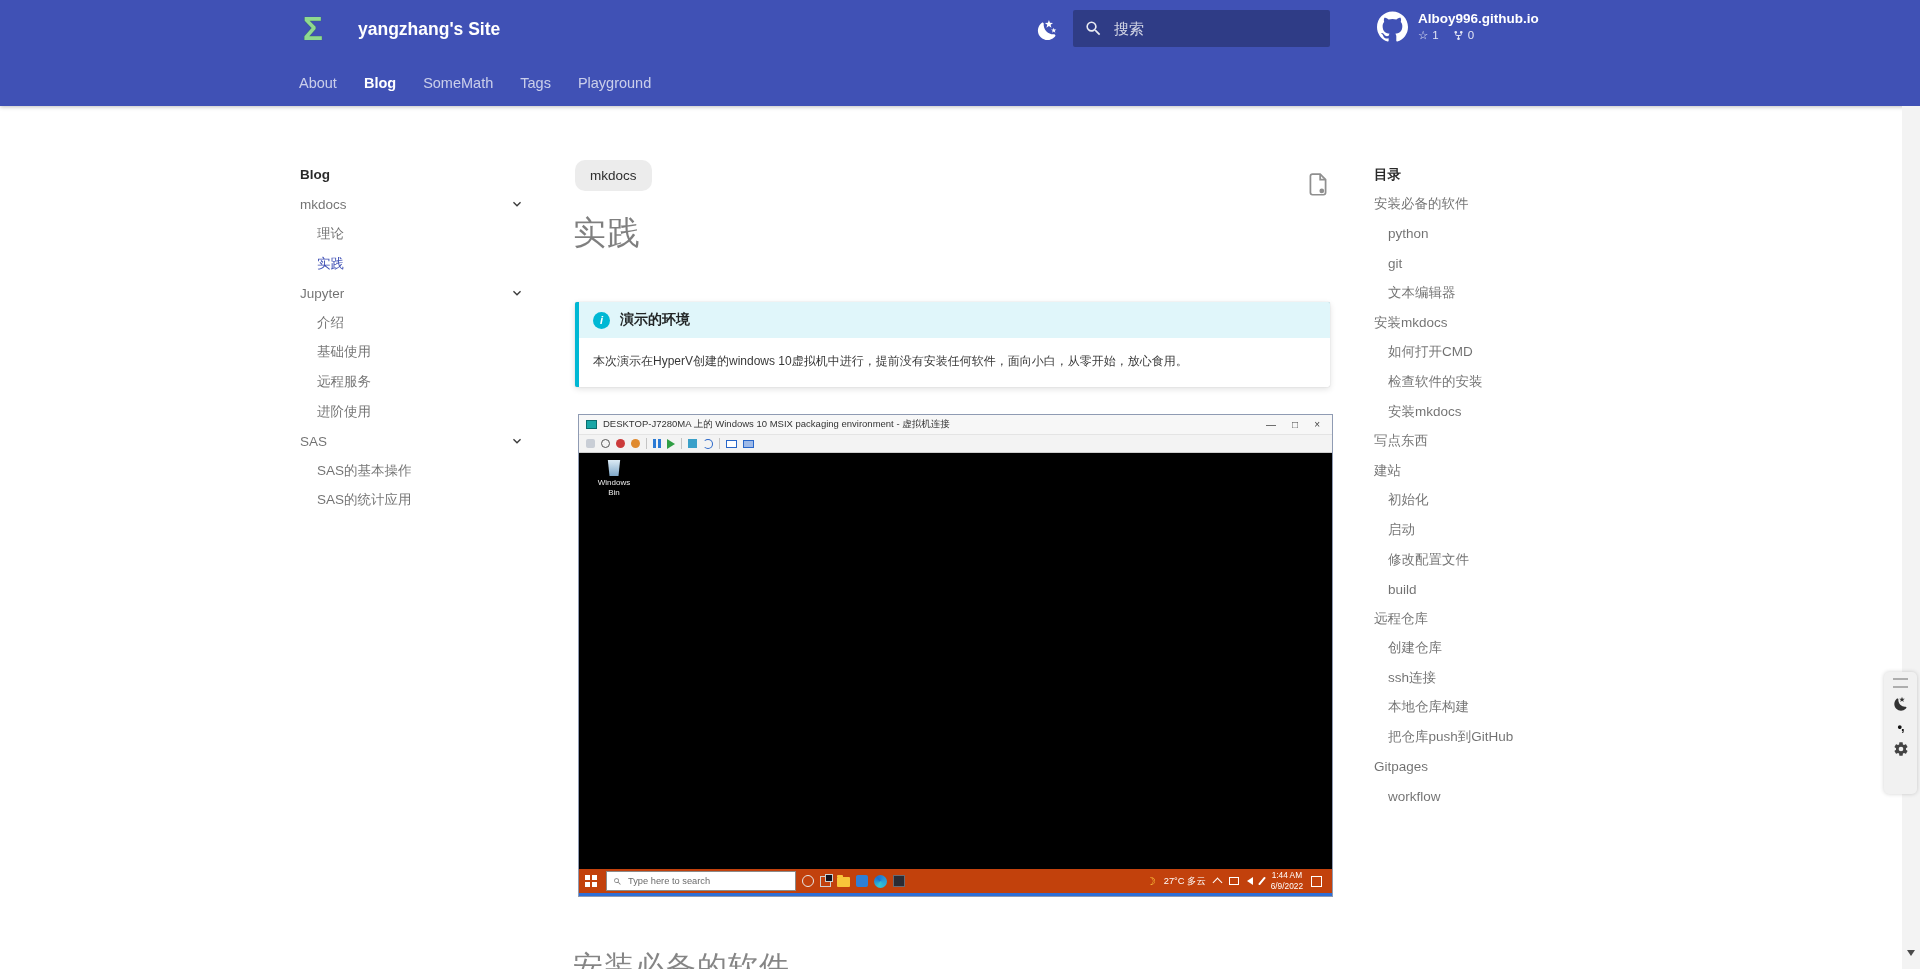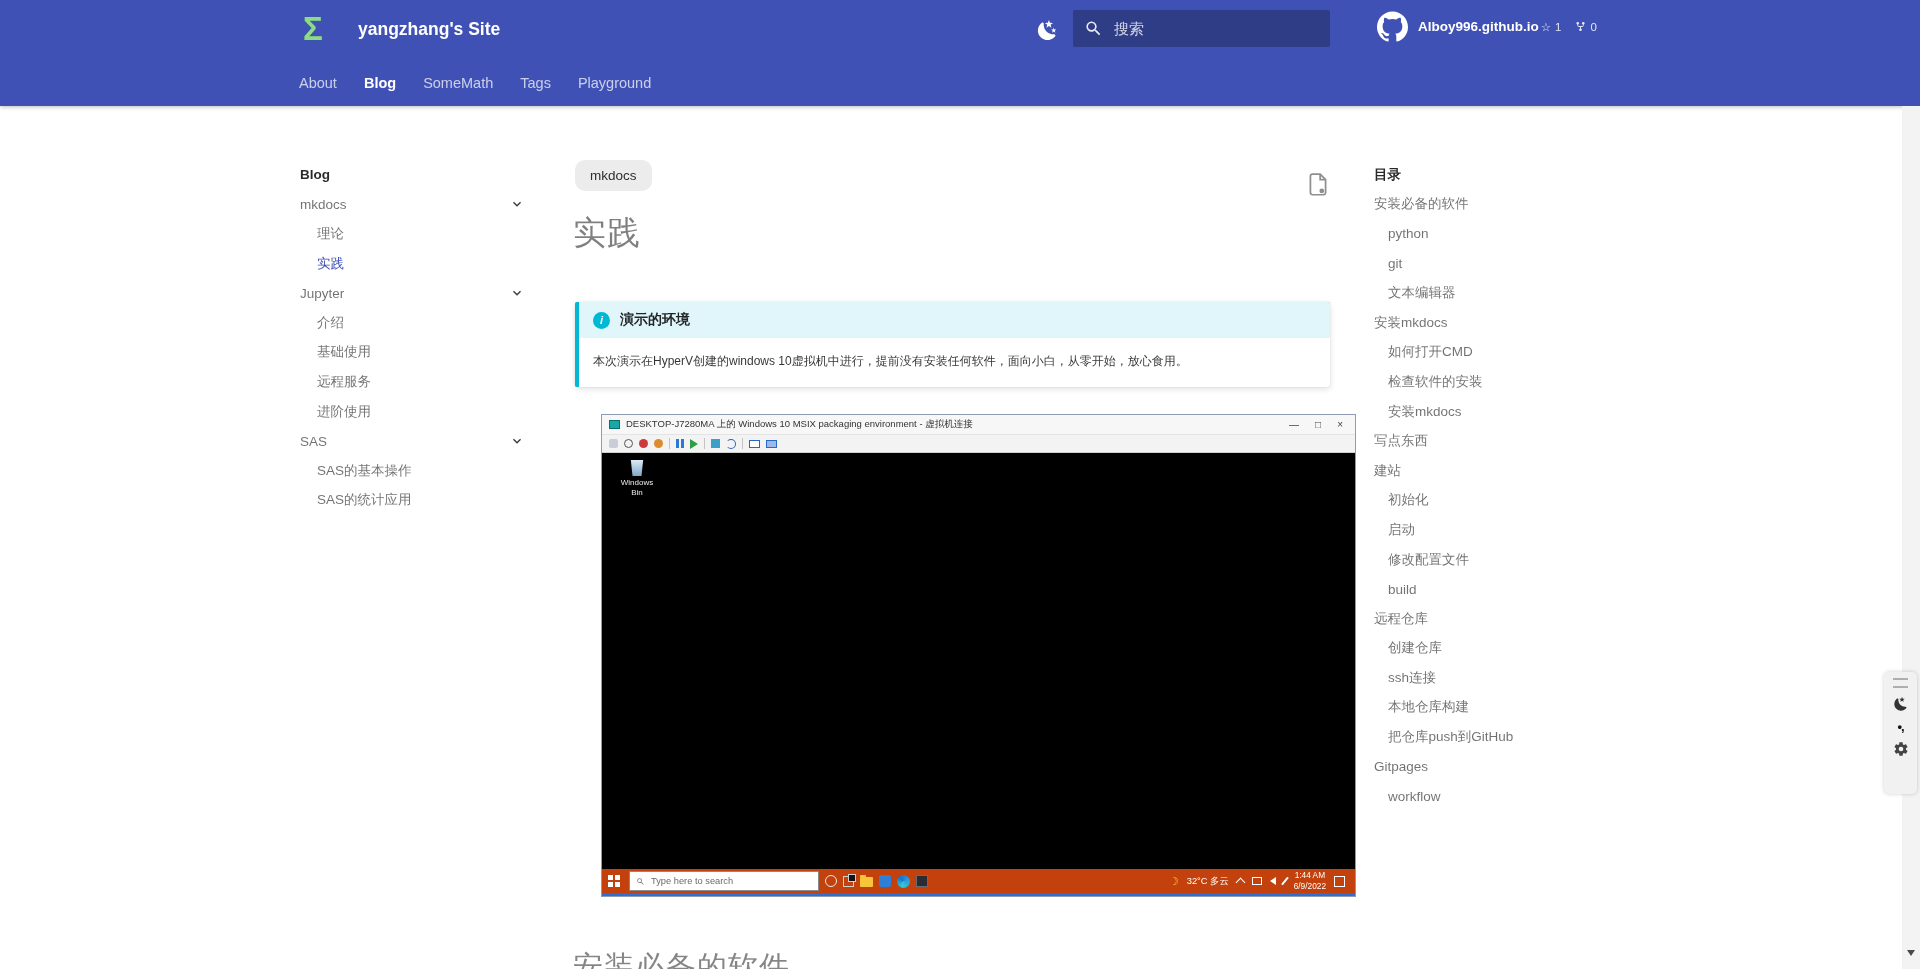--- a/index.html
+++ b/index.html
@@ -10,21 +10,21 @@
                box-shadow:0 1px 4px rgba(0,0,0,.25);}
   .logo{position:absolute;left:293px;top:9px;width:40px;height:40px;font-size:33px;line-height:40px;
         text-align:center;color:#8fd98f;font-weight:bold;text-shadow:0 0 1px #2e7d32;}
   .site-title{position:absolute;left:358px;top:0;height:58px;line-height:58px;font-size:17.5px;font-weight:bold;}
   .theme-toggle{position:absolute;left:1030px;top:13px;width:34px;height:34px;display:flex;align-items:center;justify-content:center;cursor:pointer;}
   .searchbox{position:absolute;left:1073px;top:10px;width:257px;height:37px;background:rgba(0,0,0,.26);
              border-radius:2px;display:flex;align-items:center;gap:9px;padding:0 11px;box-sizing:border-box;}
   .searchbox input{flex:1;background:transparent;border:0;outline:0;color:#fff;font-size:15px;font-family:inherit;}
   .searchbox input::placeholder{color:rgba(255,255,255,.78);}
   .repo{position:absolute;left:1377px;top:11px;display:flex;align-items:center;gap:10px;cursor:pointer;}
-  .repo-meta{display:flex;flex-direction:row;gap:2px;}
+  .repo-meta{display:flex;flex-direction:column;gap:2px;}
   .repo-name{font-size:13.5px;font-weight:bold;}
   .repo-stats{font-size:11.5px;color:rgba(255,255,255,.85);display:flex;align-items:center;gap:4px;}
   .repo-stats .gap{width:6px;}
   .tabs{position:absolute;left:299px;top:60px;height:46px;display:flex;align-items:center;gap:27px;font-size:14.5px;}
   .tab{color:rgba(255,255,255,.72);cursor:pointer;}
   .tab.active{color:#fff;font-weight:bold;}
   
   .sidebar{position:absolute;left:300px;top:160px;width:232px;font-size:13.5px;}
   .side-row{height:29.6px;display:flex;align-items:center;color:rgba(0,0,0,.56);cursor:pointer;}
   .side-title{font-weight:bold;color:rgba(0,0,0,.84);cursor:default;}
@@ -43,21 +43,21 @@
   .h1{position:absolute;left:573px;top:211px;font-size:33px;font-weight:300;color:rgba(0,0,0,.5);letter-spacing:1px;}
   .admon{position:absolute;left:575px;top:302px;width:755px;box-sizing:border-box;border-left:4px solid #00b8d4;
          border-radius:2px;background:#fff;box-shadow:0 2px 6px rgba(0,0,0,.12),0 0 1px rgba(0,0,0,.25);}
   .admon-title{display:flex;align-items:center;gap:10px;background:rgba(0,184,212,.12);padding:9px 14px;
                font-weight:bold;font-size:14px;color:rgba(0,0,0,.85);}
   .info-ic{width:17px;height:17px;border-radius:50%;background:#00b8d4;color:#fff;font-size:11px;font-weight:bold;
            display:flex;align-items:center;justify-content:center;font-style:italic;flex:0 0 auto;}
   .admon-body{padding:14px 14px 17px;font-size:12px;color:rgba(0,0,0,.8);line-height:1.5;}
   .h2partial{position:absolute;left:573px;top:947px;font-size:30px;font-weight:300;color:rgba(0,0,0,.48);letter-spacing:1px;}
   
-  .vm{position:absolute;left:601px;top:414px;width:755px;height:483px;box-sizing:border-box;border:1px solid #8f9bb3;
+  .vm{position:absolute;left:578px;top:414px;width:755px;height:483px;box-sizing:border-box;border:1px solid #8f9bb3;
       display:flex;flex-direction:column;background:#000;}
   .vm-titlebar{height:19px;background:#f7f7f7;display:flex;align-items:center;gap:6px;padding:0 7px;
                font-size:9.5px;color:#333;flex:0 0 auto;}
   .vm-ticon{width:11px;height:9px;border:1px solid #0a6e6e;background:#19a7a7;box-sizing:border-box;flex:0 0 auto;}
   .vm-ctrl{margin-left:auto;display:flex;gap:16px;color:#444;font-size:10px;padding-right:5px;}
   .vm-ctrl span{cursor:pointer;}
   .vm-menubar{height:16px;background:#fcfcfc;border-top:1px solid #ececec;display:flex;align-items:center;gap:13px;
               padding:0 9px;font-size:9.3px;color:#1e1e1e;flex:0 0 auto;}
   .vm-menubar span{cursor:pointer;}
   .vm-toolbar{height:17px;background:#f3f3f3;border-top:1px solid #e4e4e4;border-bottom:1px solid #cfcfcf;
@@ -276,21 +276,21 @@
       <span class="cortana"></span>
       <span class="taskview">
           <i></i>
         </span>
       <span class="folder"></span>
       <span class="bluetile"></span>
       <span class="edge"></span>
       <span class="darkapp"></span>
       <span class="tray">
         <span class="tray-moon">☽</span>
-        <span>32°C 多云</span>
+        <span>27°C 多云</span>
         <span class="tr-caret"></span>
         <span class="tr-net"></span>
         <span class="tr-vol"></span>
         <span class="tr-pen"></span>
         <span class="tray-time">
           <span>1:44 AM</span><br>
           <span>6/9/2022</span>
         </span>
         <span class="tr-ac"></span>
       </span>

